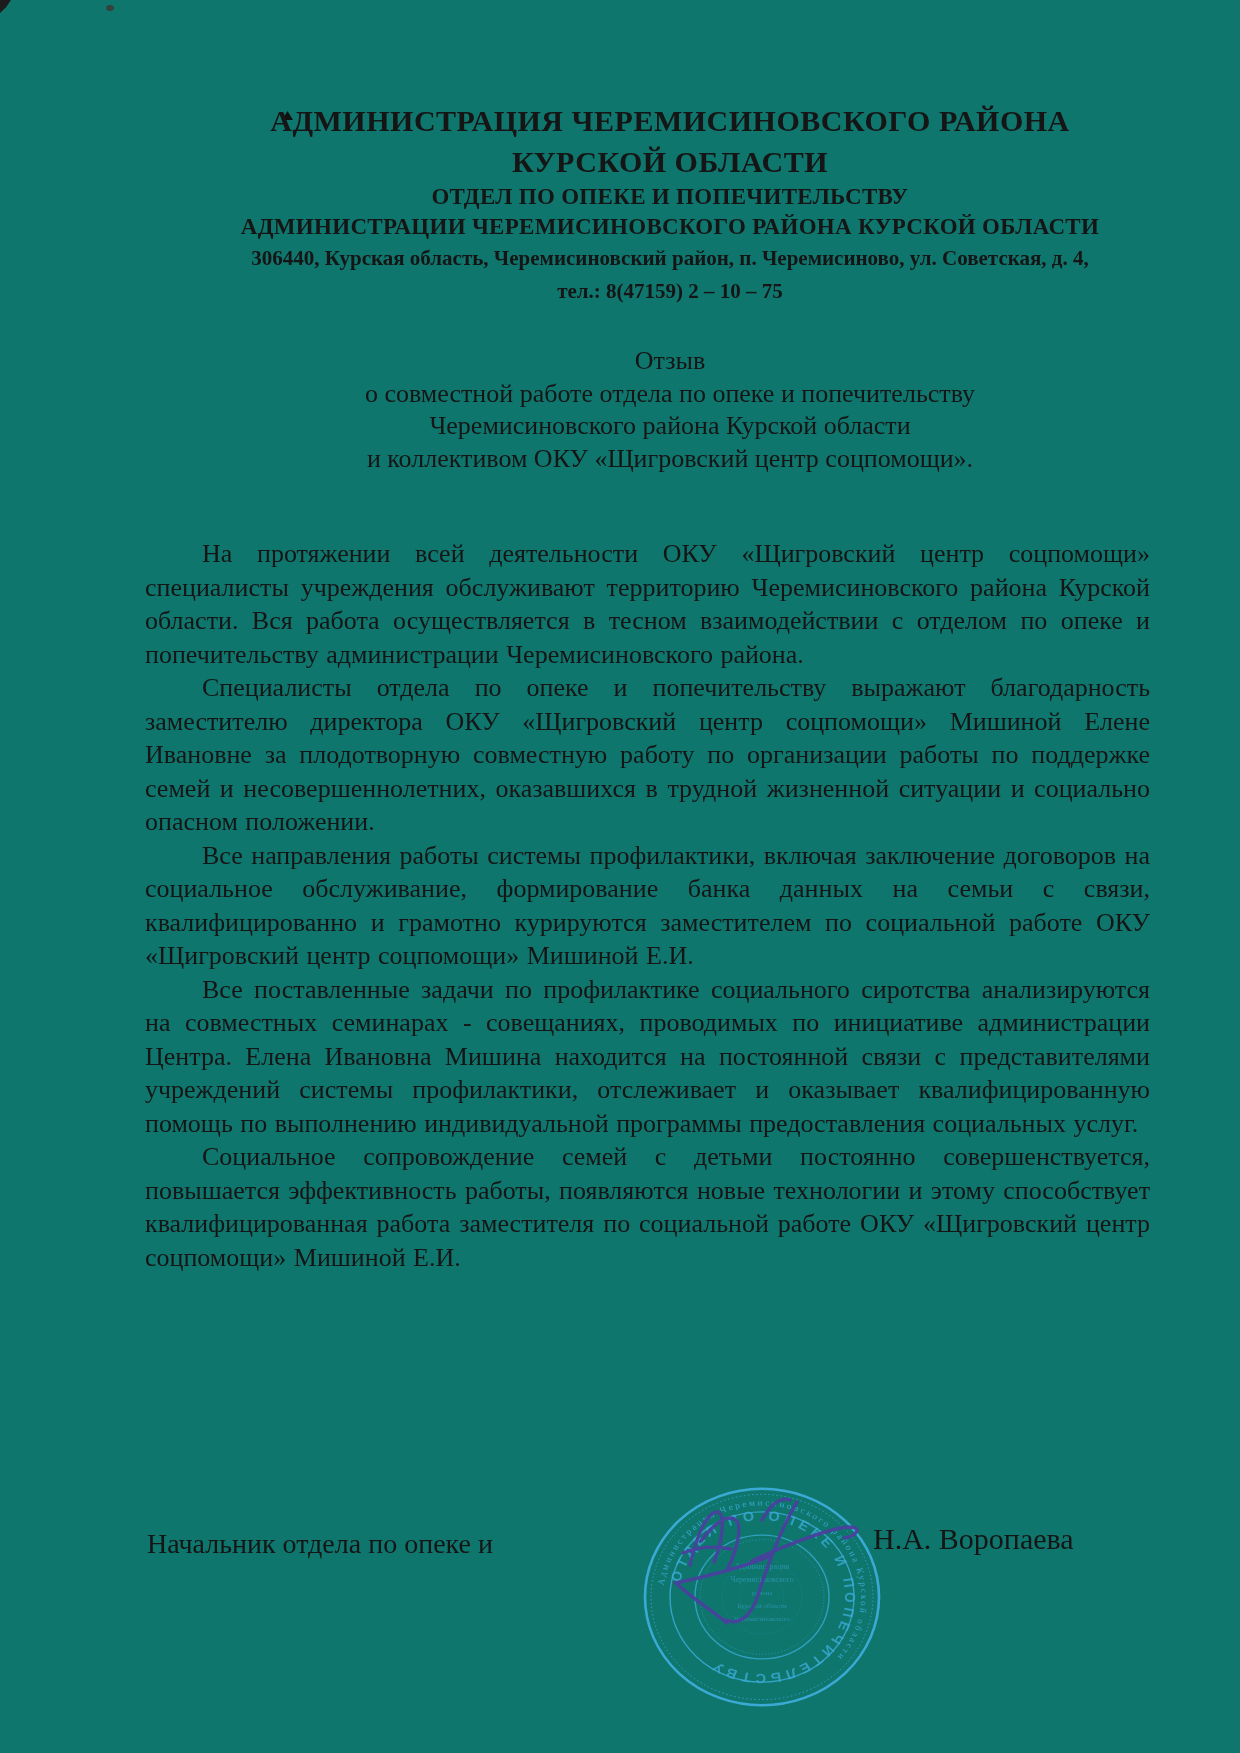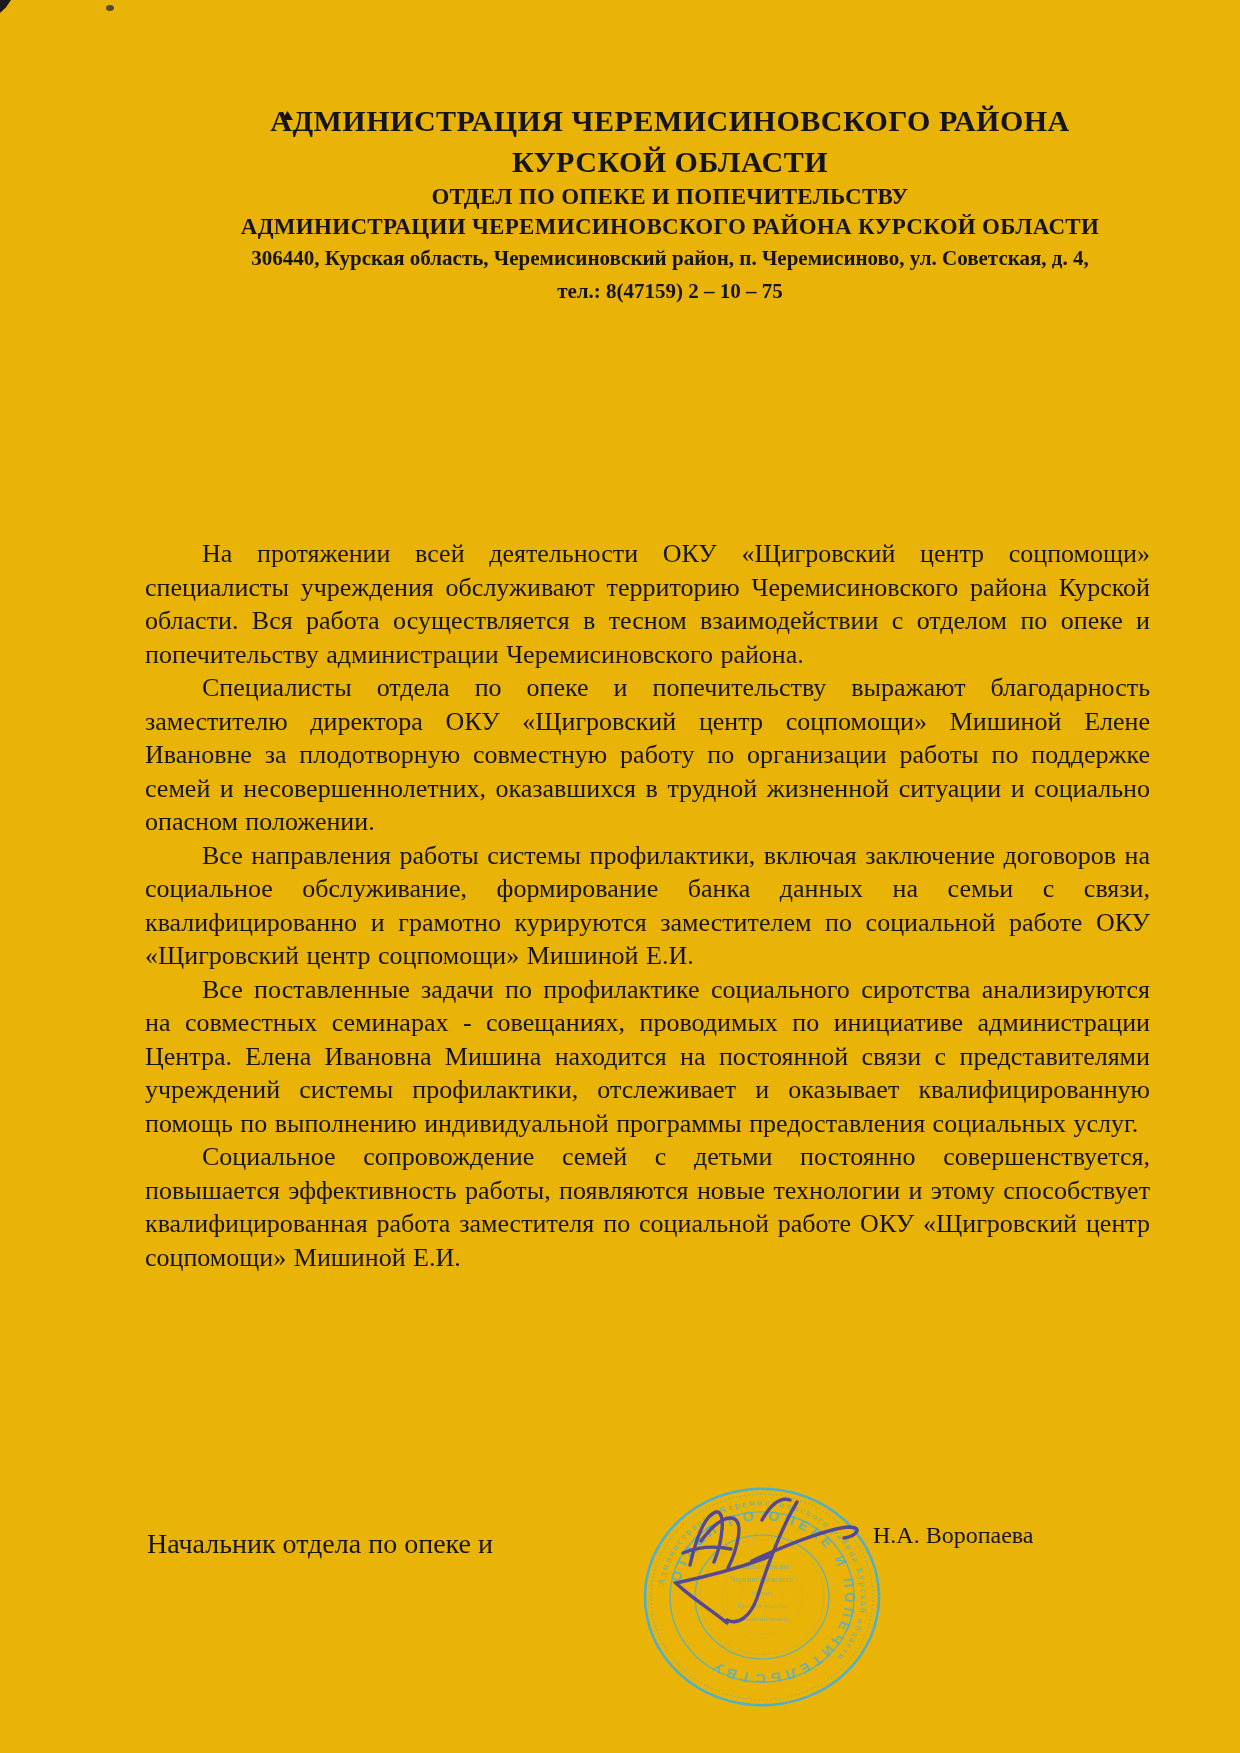--- a/index.html
+++ b/index.html
@@ -1,36 +1,36 @@
 <!DOCTYPE html>
 <html><head>
 <meta charset="utf-8">
 <style>
   html,body{margin:0;padding:0;background:#8a8a8a;}
   .page{
     position:relative;
     width:1240px;height:1753px;
-    background:#eab308;
+    background:#0f766e;
     font-family:"Liberation Serif","DejaVu Serif",serif;
     color:#151515;
     overflow:hidden;
   }
   
   .letterhead{position:absolute;left:170px;top:100px;width:1000px;text-align:center;font-weight:bold;}
   .lh-org{font-size:30px;line-height:41px;letter-spacing:.5px;}
   .lh-dept{font-size:23px;line-height:30px;letter-spacing:.3px;}
   .lh-addr{font-size:21px;line-height:33px;}
   
   .doc-title{position:absolute;left:170px;top:345px;width:1000px;text-align:center;font-size:26px;line-height:32.5px;}
   
   .doc-body{position:absolute;left:145px;top:501px;width:1005px;font-size:26px;line-height:33.5px;margin-top:36px;}
   .doc-body p{margin:0;text-align:justify;text-indent:57px;word-spacing:1px;}
   
   .signoff-left{position:absolute;left:147px;top:1524px;width:480px;font-size:28px;line-height:40px;}
-  .signoff-name{position:absolute;left:873px;top:1522px;font-size:24px;}
+  .signoff-name{position:absolute;left:873px;top:1522px;font-size:30px;}
   
   .stamp-svg{position:absolute;left:642px;top:1486px;}
   .sig-svg{position:absolute;left:640px;top:1480px;}
   
   .speck{position:absolute;background:#1c1c1c;}
   .speck.s1{left:0;top:0;width:11px;height:13px;clip-path:polygon(0 0,100% 0,55% 55%,0 100%);}
   .speck.s2{left:106px;top:5px;width:8px;height:6px;border-radius:50%;background:#3a3a3a;opacity:.85;}
   .speck.s3{left:282px;top:111px;width:11px;height:9px;clip-path:polygon(50% 0,100% 100%,0 100%);background:#111;}
 </style>
 </head>
@@ -44,20 +44,26 @@
 
   <header class="letterhead">
     <div class="lh-org">АДМИНИСТРАЦИЯ ЧЕРЕМИСИНОВСКОГО РАЙОНА</div>
     <div class="lh-org">КУРСКОЙ ОБЛАСТИ</div>
     <div class="lh-dept">ОТДЕЛ ПО ОПЕКЕ И ПОПЕЧИТЕЛЬСТВУ</div>
     <div class="lh-dept">АДМИНИСТРАЦИИ ЧЕРЕМИСИНОВСКОГО РАЙОНА КУРСКОЙ ОБЛАСТИ</div>
     <div class="lh-addr">306440, Курская область, Черемисиновский район, п. Черемисиново, ул. Советская, д. 4,</div>
     <div class="lh-addr">тел.: 8(47159) 2 – 10 – 75</div>
   </header>
 
+  <section class="doc-title">
+    <div>Отзыв</div>
+    <div>о совместной работе отдела по опеке и попечительству</div>
+    <div>Черемисиновского района Курской области</div>
+    <div>и коллективом ОКУ «Щигровский центр соцпомощи».</div>
+  </section>
 
   <section class="doc-body">
     <p>На протяжении всей деятельности ОКУ «Щигровский центр соцпомощи» специалисты учреждения обслуживают территорию Черемисиновского района Курской области. Вся работа осуществляется в тесном взаимодействии с отделом по опеке и попечительству администрации Черемисиновского района.</p>
     <p>Специалисты отдела по опеке и попечительству выражают благодарность заместителю директора ОКУ «Щигровский центр соцпомощи» Мишиной Елене Ивановне за плодотворную совместную работу по организации работы по поддержке семей и несовершеннолетних, оказавшихся в трудной жизненной ситуации и социально опасном положении.</p>
     <p>Все направления работы системы профилактики, включая заключение договоров на социальное обслуживание, формирование банка данных на семьи с связи, квалифицированно и грамотно курируются заместителем по социальной работе ОКУ «Щигровский центр соцпомощи» Мишиной Е.И.</p>
     <p>Все поставленные задачи по профилактике социального сиротства анализируются на совместных семинарах - совещаниях, проводимых по инициативе администрации Центра. Елена Ивановна Мишина находится на постоянной связи с представителями учреждений системы профилактики, отслеживает и оказывает квалифицированную помощь по выполнению индивидуальной программы предоставления социальных услуг.</p>
     <p>Социальное сопровождение семей с детьми постоянно совершенствуется, повышается эффективность работы, появляются новые технологии и этому способствует квалифицированная работа заместителя по социальной работе ОКУ «Щигровский центр соцпомощи» Мишиной Е.И.</p>
   </section>
 
   <div class="signoff-left">

